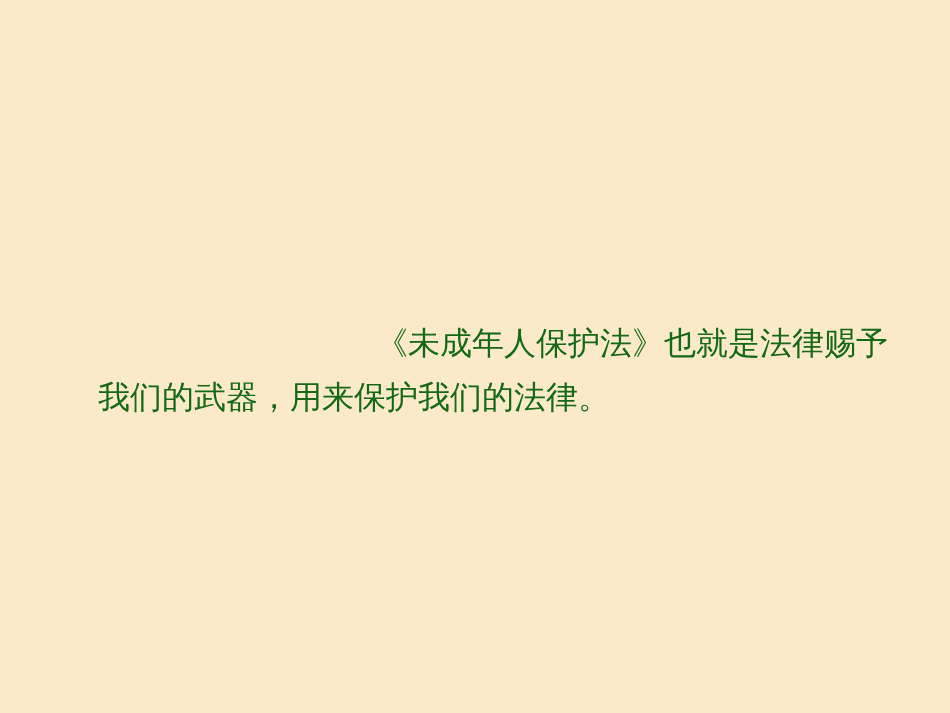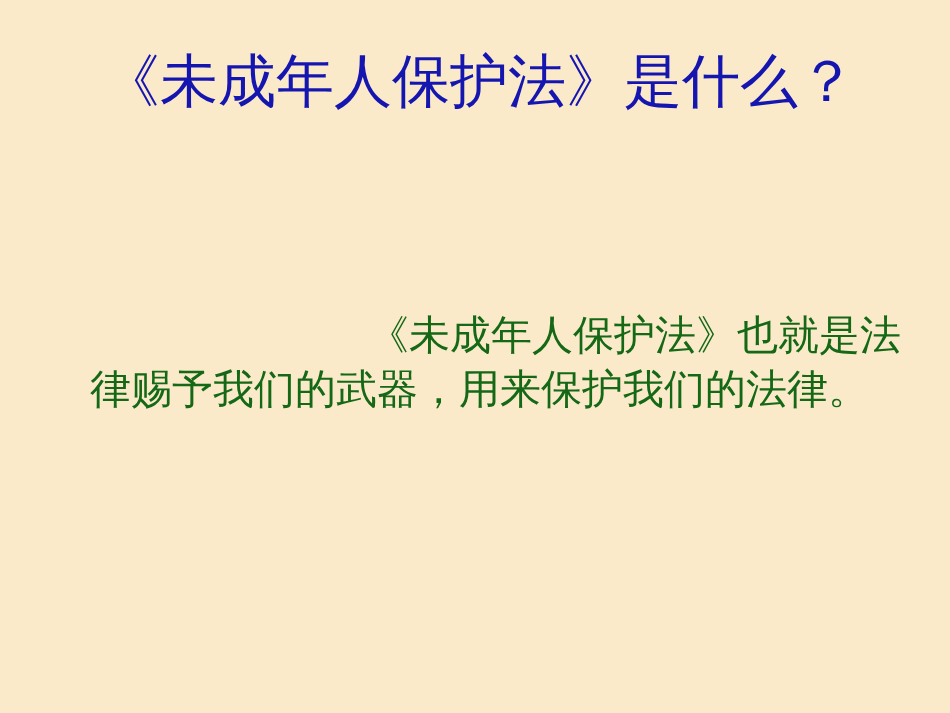--- a/index.html
+++ b/index.html
@@ -48,39 +48,36 @@
 
   
   #body-block {
     position: absolute;
     left: 90px;
     top: 308px;
     width: 830px;
   }
 
   #slide-body {
-    margin: 0;
+    margin: 8px;
     padding: 0;
     font-family: "DejaVu Serif", "Liberation Serif", serif;
-    font-size: 41px;
+    font-size: 32px;
     line-height: 54px;
     font-weight: 400;
     color: #156916;
     text-indent: 278px;
     text-align: left;
     word-break: break-all;
     letter-spacing: 0px;
   }
 </style>
 </head>
 <body>
 
 <div id="slide">
 
-  <div id="title-block">
-    <h1 id="slide-title">《未成年人保护法》是什么？</h1>
-  </div>
 
   <div id="body-block">
     <p id="slide-body">《未成年人保护法》也就是法律赐予我们的武器，用来保护我们的法律。</p>
   </div>
 
 </div>
 
 </body></html>

